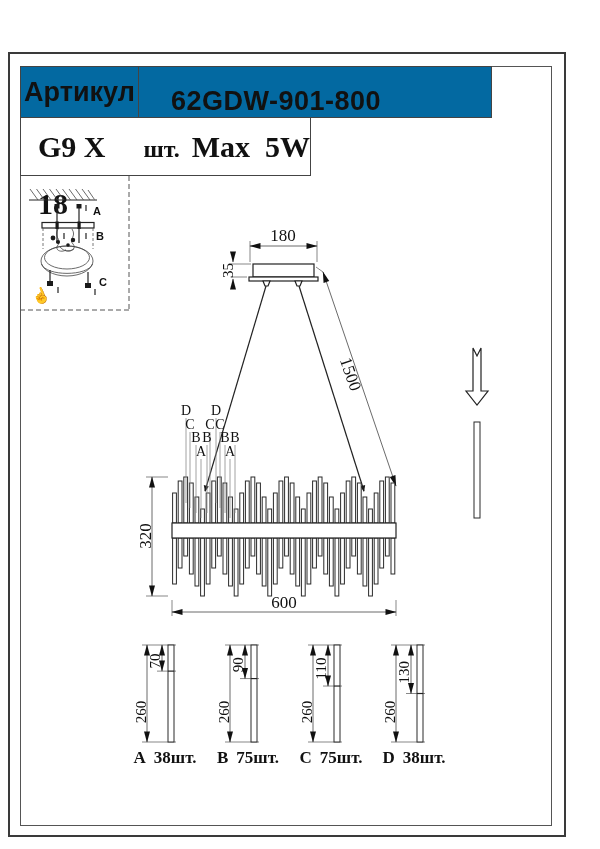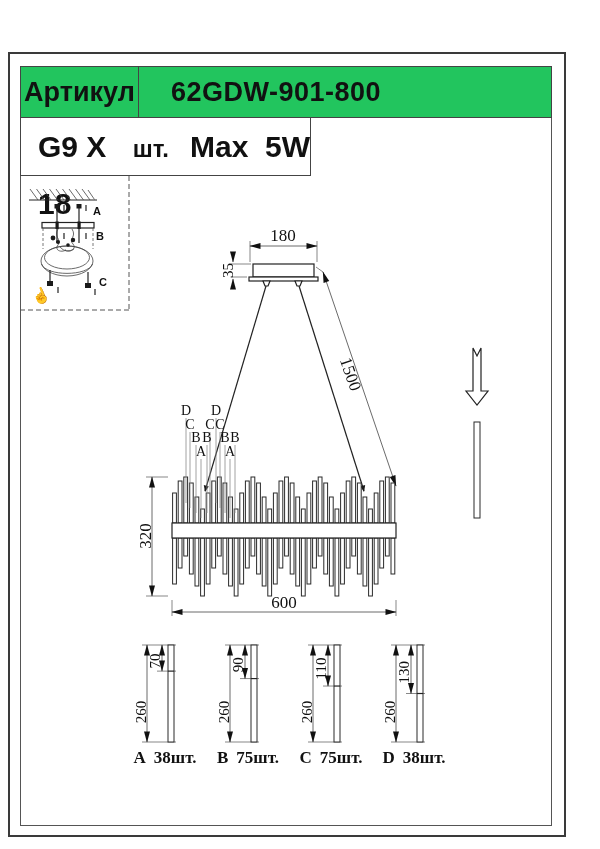--- a/index.html
+++ b/index.html
@@ -2,32 +2,32 @@
 <html><head>
 <meta charset="utf-8">
 <style>
   html,body{margin:0;padding:0;background:#fff;}
   .page{position:relative;width:600px;height:849px;background:#ffffff;overflow:hidden;
         font-family:"Liberation Sans",sans-serif;color:#111;}
   .outer-frame{position:absolute;left:8px;top:52px;width:558px;height:785px;
                border:2px solid #3a3a3a;box-sizing:border-box;}
   .inner-frame{position:absolute;left:20px;top:66px;width:532px;height:760px;
                border:1px solid #555;box-sizing:border-box;}
-  .hdr-row1{position:absolute;left:20px;top:66px;width:532px;height:52px;
-            border:1px solid #444;box-sizing:border-box;display:flex;align-items:center;background:#22c55e;}
+  .hdr-row1{position:absolute;left:20px;top:66px;width:472px;height:52px;
+            border:1px solid #444;box-sizing:border-box;display:flex;align-items:flex-end;background:#0369a1;}
   .hdr-cell-label{width:118px;height:100%;border-right:1px solid #444;box-sizing:border-box;
                   display:flex;align-items:center;justify-content:center;
                   font-weight:bold;font-size:27px;}
   .hdr-cell-value{flex:1;padding-left:32px;font-weight:bold;font-size:27px;letter-spacing:0.5px;}
   .hdr-row2{position:absolute;left:20px;top:117px;width:291px;height:59px;
             border:1px solid #444;box-sizing:border-box;display:flex;align-items:baseline;
-            padding-left:17px;background:#fff;}
+            padding-left:17px;background:#fff;font-family:Liberation Serif, serif;}
   .spec-prefix{font-weight:bold;font-size:30px;line-height:57px;}
   .spec-unit{font-weight:bold;font-size:24px;margin-left:5px;}
-  .spec-power{font-weight:bold;font-size:30px;margin-left:21px;white-space:pre;}
+  .spec-power{font-weight:bold;font-size:30px;margin-left:12px;white-space:pre;}
   svg.draw-layer{position:absolute;left:0;top:0;}
   .ln{stroke:#222;stroke-width:1.2;fill:none;}
   .lnthin{stroke:#444;stroke-width:0.8;fill:none;}
   .xln{stroke:#555;stroke-width:0.7;fill:none;}
   .leader{stroke:#8a8a8a;stroke-width:0.8;fill:none;}
   .shape{stroke:#222;stroke-width:1.2;fill:#ffffff;}
   .rod{stroke:#2a2a2a;stroke-width:1;fill:#ffffff;}
   .fillb{fill:#1a1a1a;stroke:none;}
   .dash{stroke:#555;stroke-width:1;fill:none;stroke-dasharray:5 3;}
   .dash2{stroke:#555;stroke-width:0.8;fill:none;stroke-dasharray:3 2;}

